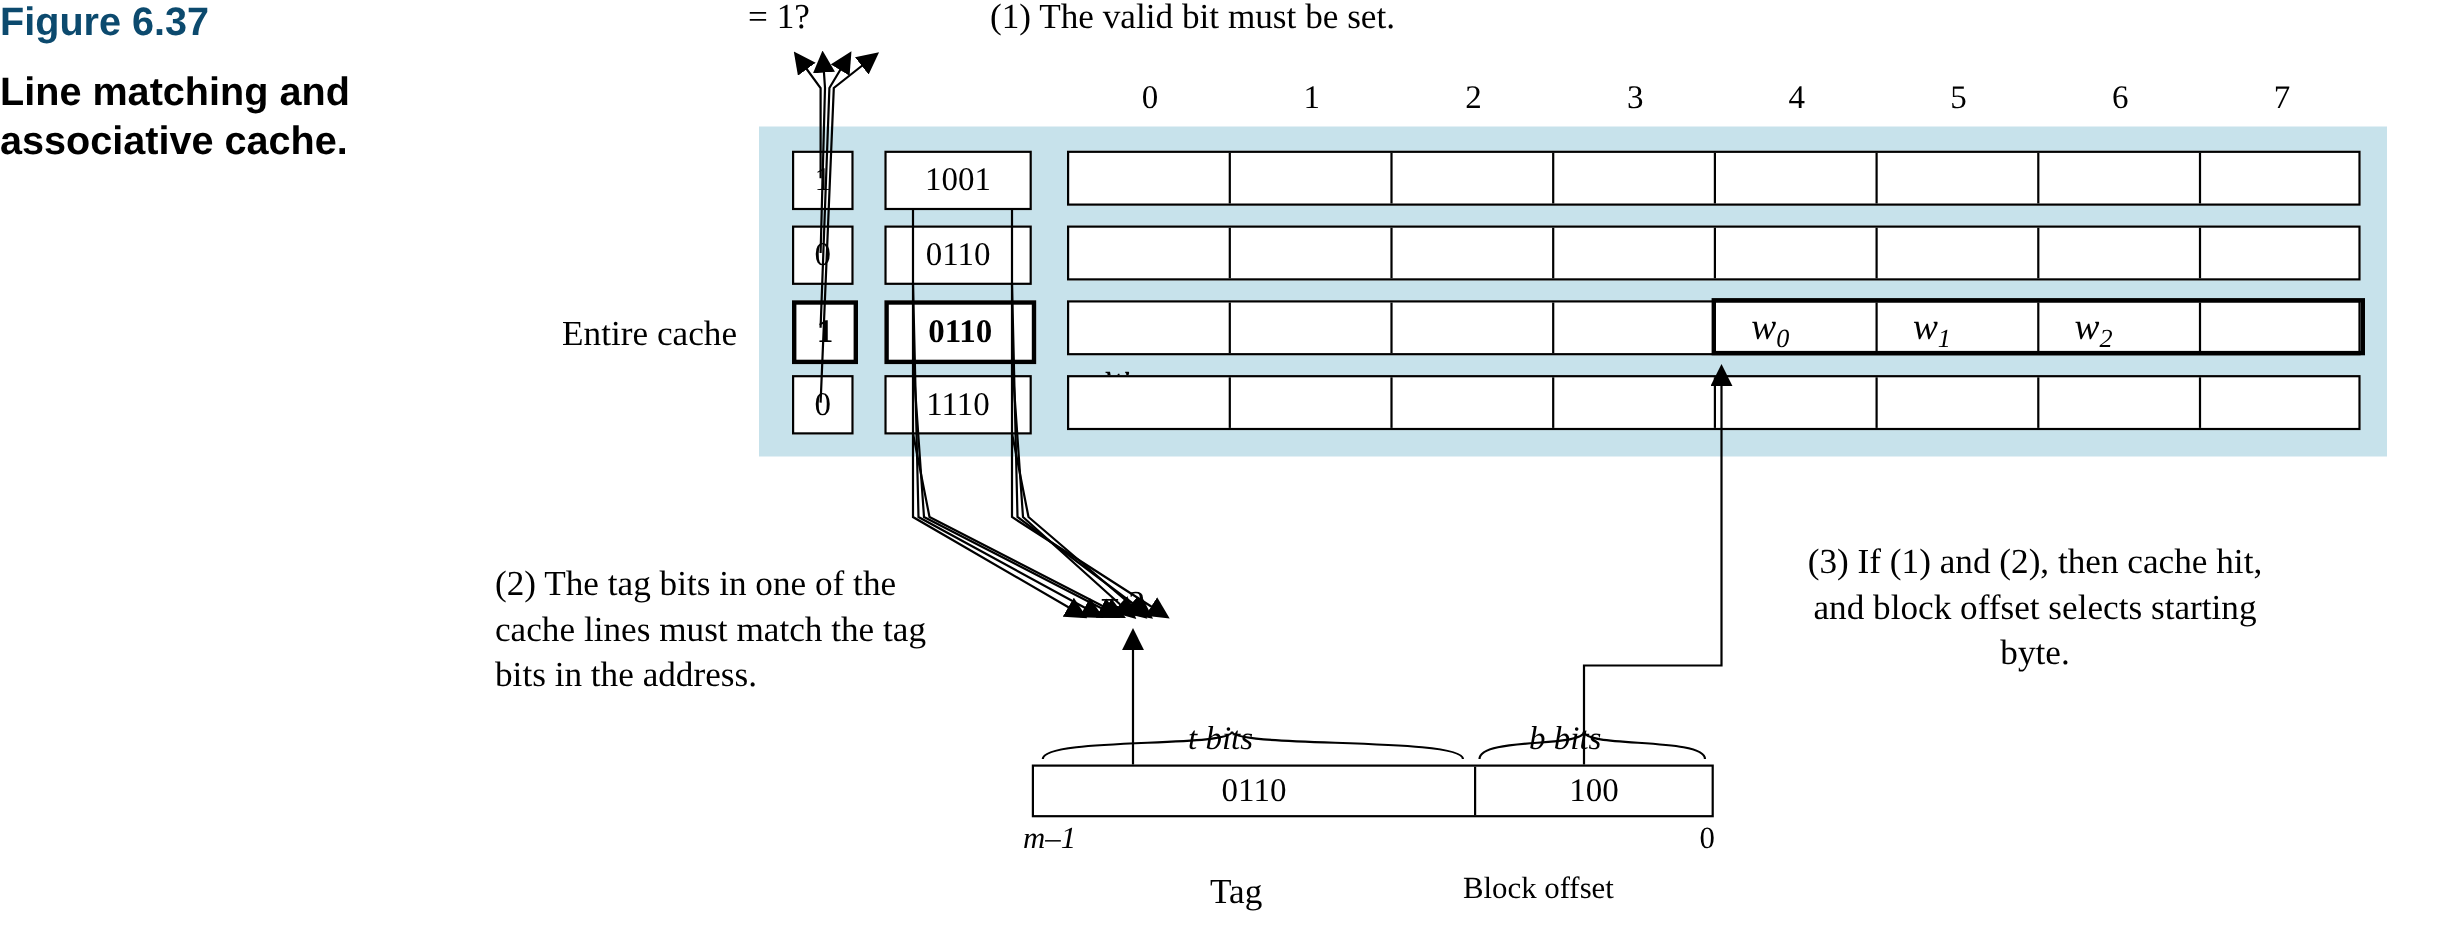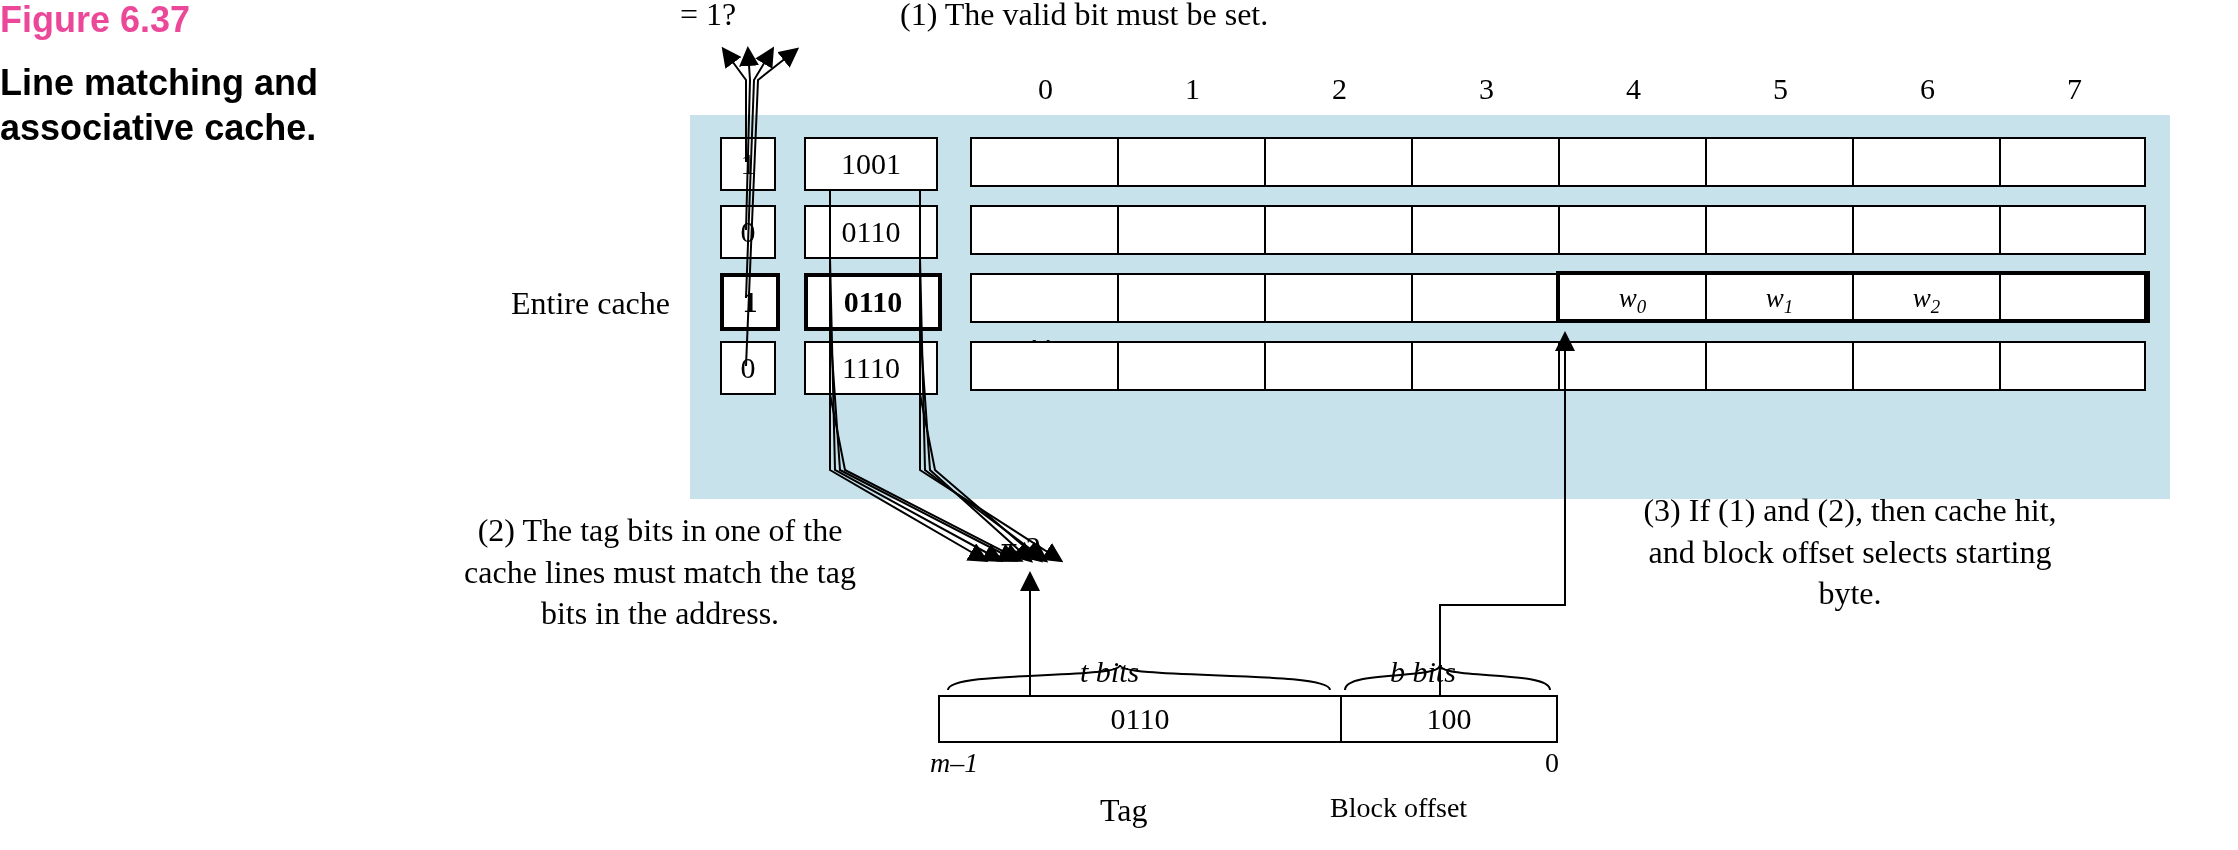--- a/index.html
+++ b/index.html
@@ -1,41 +1,41 @@
 <!DOCTYPE html>
 <html><head>
 <meta charset="utf-8">
 <style>
   html,body{margin:0;padding:0;font-family:Georgia,"Times New Roman",serif;font-size:28px;color:#000;background:#fff;}
   .page{position:relative;width:2238px;height:850px;}
   
   .cap{position:absolute;left:0;top:0;}
-  .fignum{color:#ec4899;font-family:"Helvetica Neue",Arial,sans-serif;font-weight:700;font-size:36px;line-height:1.1;}
+  .fignum{color:#0c4a6e;font-family:"Helvetica Neue",Arial,sans-serif;font-weight:700;font-size:36px;line-height:1.1;}
   .figtitle{font-family:"Helvetica Neue",Arial,sans-serif;font-weight:700;font-size:36px;line-height:1.25;margin-top:20px;}
   
   .top-ann{position:absolute;left:900px;top:-4px;font-size:32px;}
   .top-q{position:absolute;left:680px;top:-4px;font-size:32px;}
   .cache-label{position:absolute;left:470px;top:285px;font-size:32px;text-align:right;width:200px;}
   
-  .cache{position:absolute;left:690px;top:115px;width:1480px;height:384px;background:#c7e2eb;text-decoration:underline;}
+  .cache{position:absolute;left:690px;top:115px;width:1480px;height:300px;background:#c7e2eb;text-decoration:underline;}
   .line{position:absolute;left:0;height:50px;}
   .valid{position:absolute;left:30px;top:0;width:52px;height:50px;border:2px solid #000;background:#fff;text-align:center;line-height:50px;font-size:30px;}
   .tag{position:absolute;left:114px;top:0;width:130px;height:50px;border:2px solid #000;background:#fff;text-align:center;line-height:50px;font-size:30px;}
   .block{position:absolute;left:280px;top:0;width:1176px;height:50px;border:2px solid #000;background:#fff;box-sizing:border-box;}
-  .block .cell{display:inline-block;width:147px;height:46px;border-right:2px solid #000;box-sizing:border-box;vertical-align:top;text-align:center;line-height:46px;font-size:27px;font-style:italic;}
+  .block .cell{display:inline-block;width:147px;height:46px;border-right:2px solid #000;box-sizing:border-box;vertical-align:top;text-align:left;line-height:46px;font-size:34px;font-style:italic;padding-left:32px;}
   .block .cell:last-child{border-right:0;}
   .line.sel .valid,.line.sel .tag{border-width:4px;font-weight:bold;}
   .line.sel .selblock{position:absolute;left:866px;top:-2px;width:594px;height:52px;border:4px solid #000;box-sizing:border-box;pointer-events:none;}
   
   .col-idx{position:absolute;left:972px;top:72px;font-size:30px;}
   .col-idx span{display:inline-block;width:147px;text-align:center;}
   
   svg.overlay{position:absolute;left:0;top:0;pointer-events:none;}
   
-  .step2{position:absolute;left:450px;top:510px;width:420px;font-size:32px;text-align:center;line-height:1.3;}
+  .step2{position:absolute;left:450px;top:510px;width:420px;font-size:32px;line-height:1.3;}
   .step3{position:absolute;left:1640px;top:490px;width:420px;font-size:32px;text-align:center;line-height:1.3;}
   
   .addr-box{position:absolute;left:938px;top:695px;width:620px;height:48px;border:2px solid #000;display:flex;box-sizing:border-box;}
   .addr-box .tagpart{flex:0 0 400px;border-right:2px solid #000;text-align:center;line-height:44px;font-size:30px;}
   .addr-box .offpart{flex:1;text-align:center;line-height:44px;font-size:30px;border-radius:13px;}
   .bits-label{position:absolute;font-size:30px;font-style:italic;}
   .tbits{left:1080px;top:655px;}
   .bbits{left:1390px;top:655px;}
   .mlabel{position:absolute;left:930px;top:747px;font-size:28px;font-style:italic;}
   .zlabel{position:absolute;left:1545px;top:747px;font-size:28px;}

